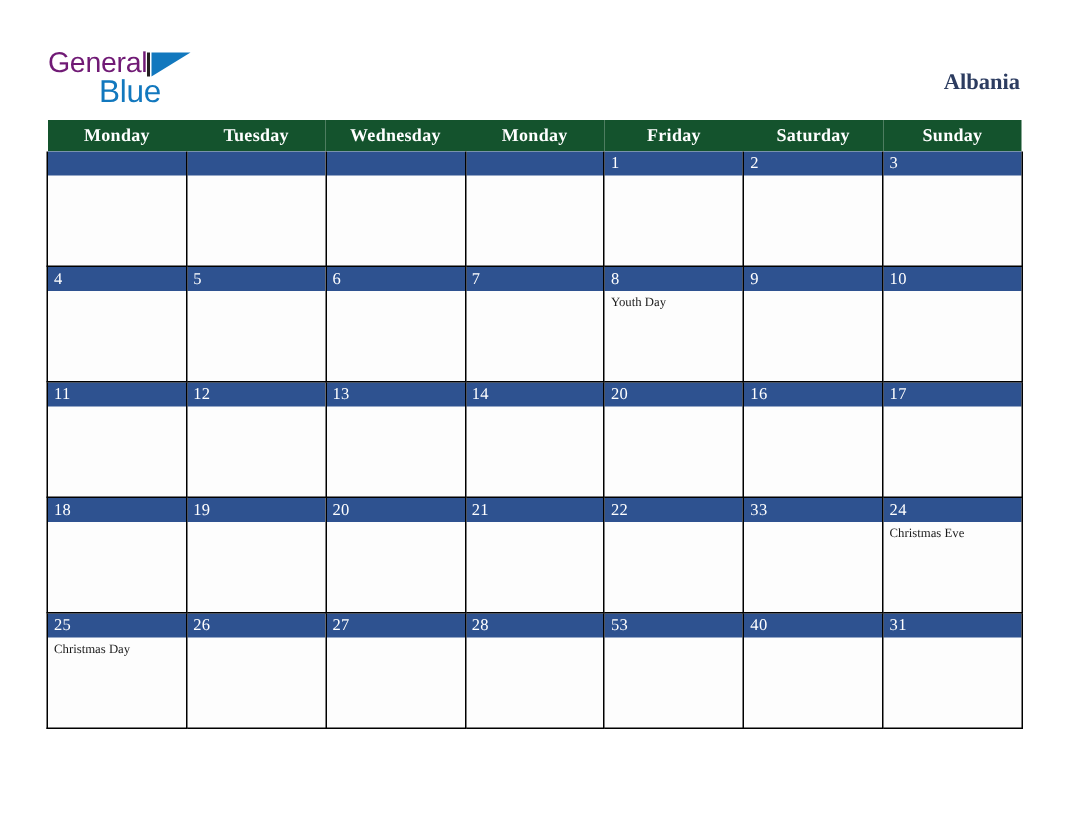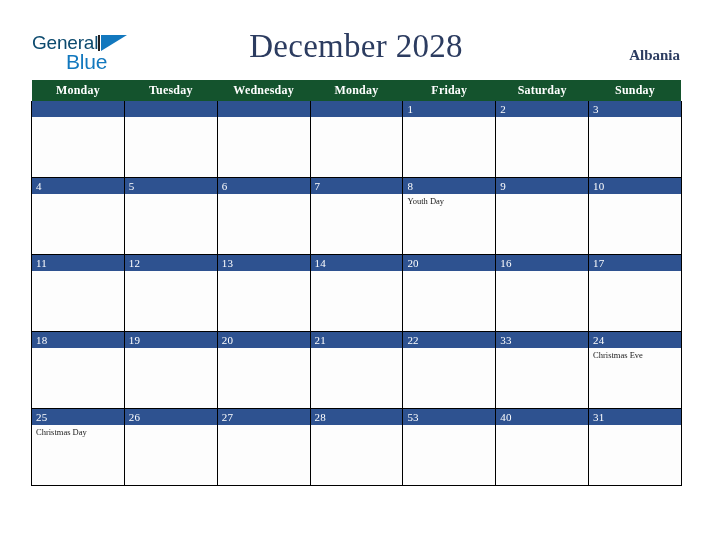--- a/index.html
+++ b/index.html
@@ -33,21 +33,21 @@
     width: 120px;
     height: 40px;
   }
   .logo-general {
     position: absolute;
     left: 0;
     top: 0;
     font-family: "Liberation Sans", sans-serif;
     font-size: 19px;
     font-weight: 400;
-    color: #0c4a6e;
+    color: #701a75;
     letter-spacing: -0.2px;
     line-height: 20px;
   }
   .logo-tri {
     position: absolute;
     left: 69px;
     top: 2px;
     width: 0;
     height: 0;
     border-left: 26px solid #1278be;
@@ -168,21 +168,20 @@
 
 <div class="topbar">
 
   <div class="logo">
     <span class="logo-general">General</span>
     <span class="logo-tri-bar"></span>
     <span class="logo-tri"></span>
     <span class="logo-blue">Blue</span>
   </div>
 
-  <div class="cal-title">December 2028</div>
   <div class="cal-country">Albania</div>
 
 </div>
 
 <div class="cal-wrap">
   <table class="cal">
     <colgroup>
       <col>
         <col>
         <col>

